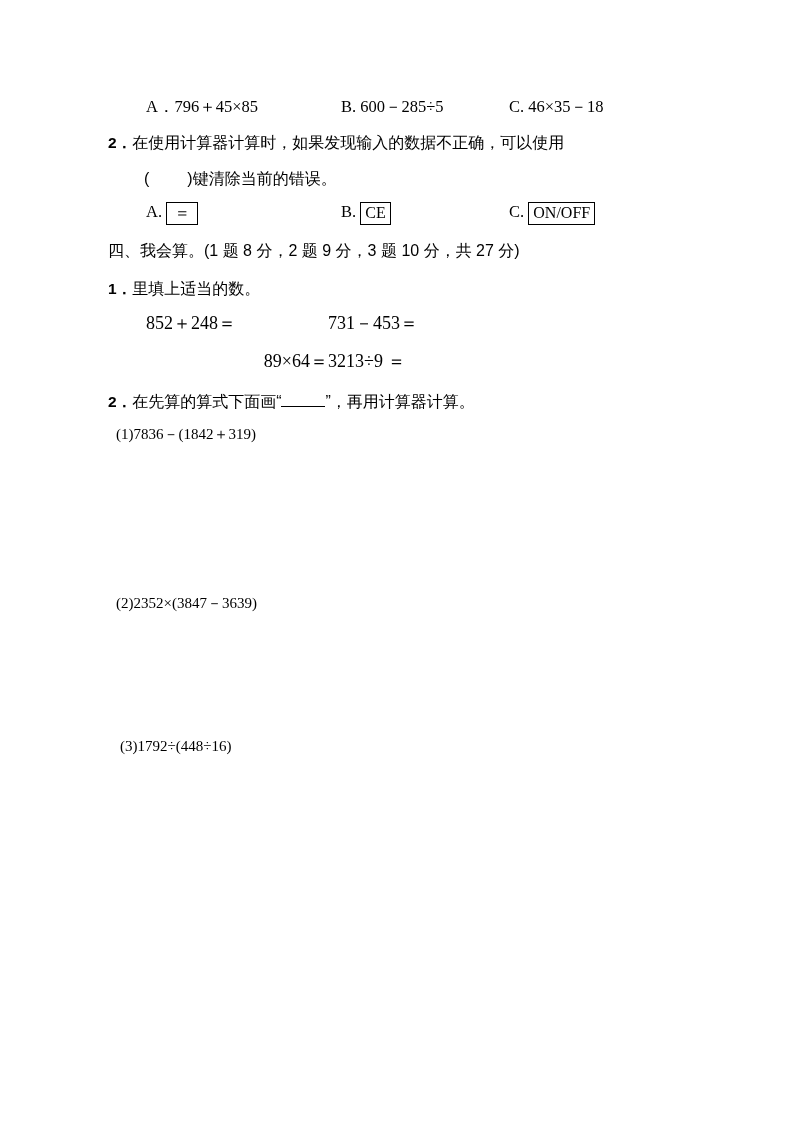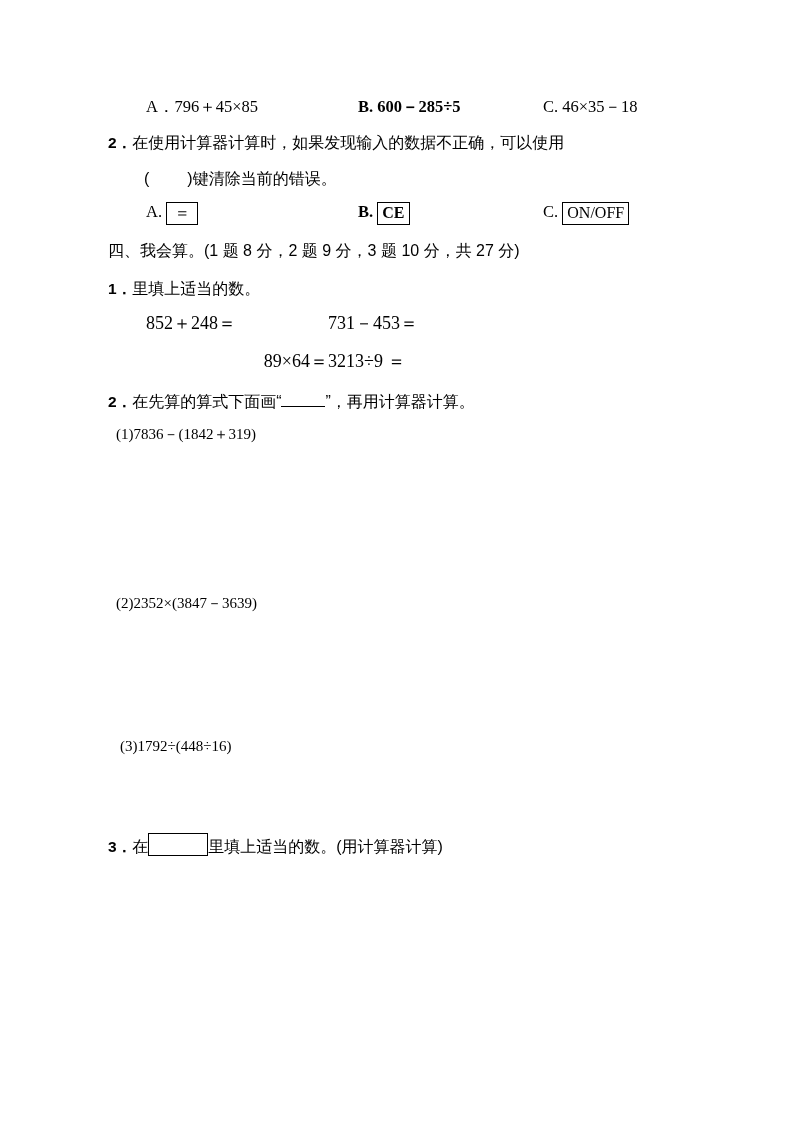--- a/index.html
+++ b/index.html
@@ -45,24 +45,23 @@
   }
   .cn {
     font-family: "Liberation Sans", sans-serif;
     font-size: 16px;
   }
   .choices-row {
     display: flex;
     padding-left: 38px;
     font-size: 16.5px;
     margin-bottom: 12px;
-    gap: 17px;
   }
   .choice-a { width: 195px; }
-  .choice-b { width: 168px; font-weight: bold; }
+  .choice-b { width: 168px; }
   .choice-c { }
   .keybox {
     display: inline-block;
     border: 1.3px solid #000;
     padding: 0px 4px 1px 4px;
     font-family: "Liberation Serif", serif;
     font-size: 16px;
     line-height: 1.25;
     vertical-align: middle;
   }
@@ -164,18 +163,15 @@
 
     <div class="expr-line">(1)7836－(1842＋319)</div>
     <div class="gap-lg"></div>
 
     <div class="expr-line">(2)2352×(3847－3639)</div>
     <div class="gap-md"></div>
 
     <div class="expr-line" style="padding-left:12px;">(3)1792÷(448÷16)</div>
     <div class="gap-sm"></div>
 
-    <div class="line">
-      <span class="qnum">3．</span><span class="cn">在</span><span class="box-blank"></span><span class="cn">里填上适当的数。(用计算器计算)</span>
-    </div>
 
   </div>
 </div>
 
 </body></html>

